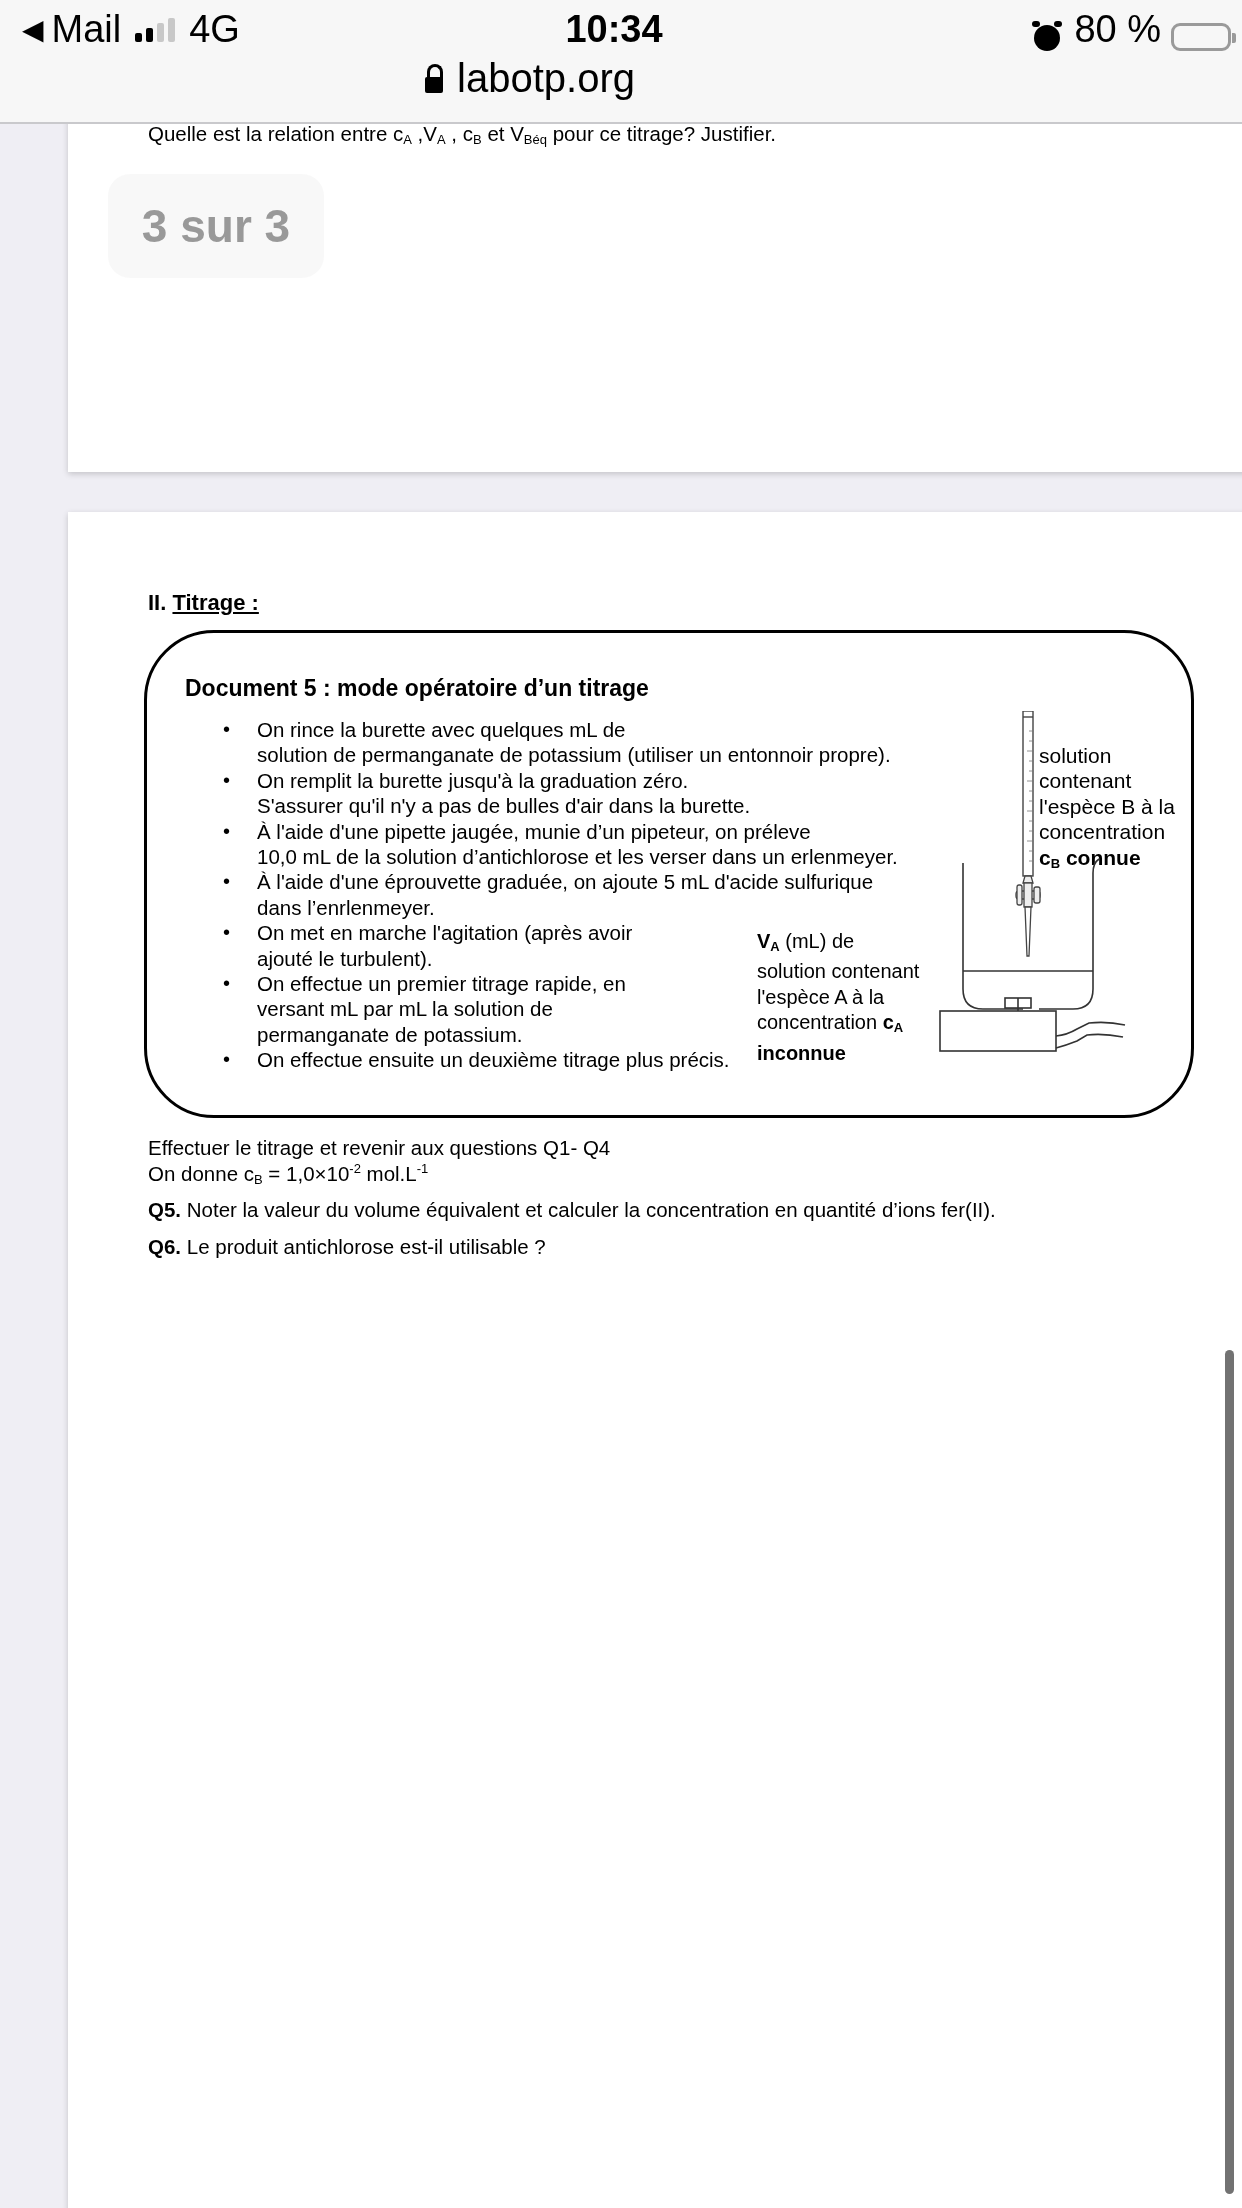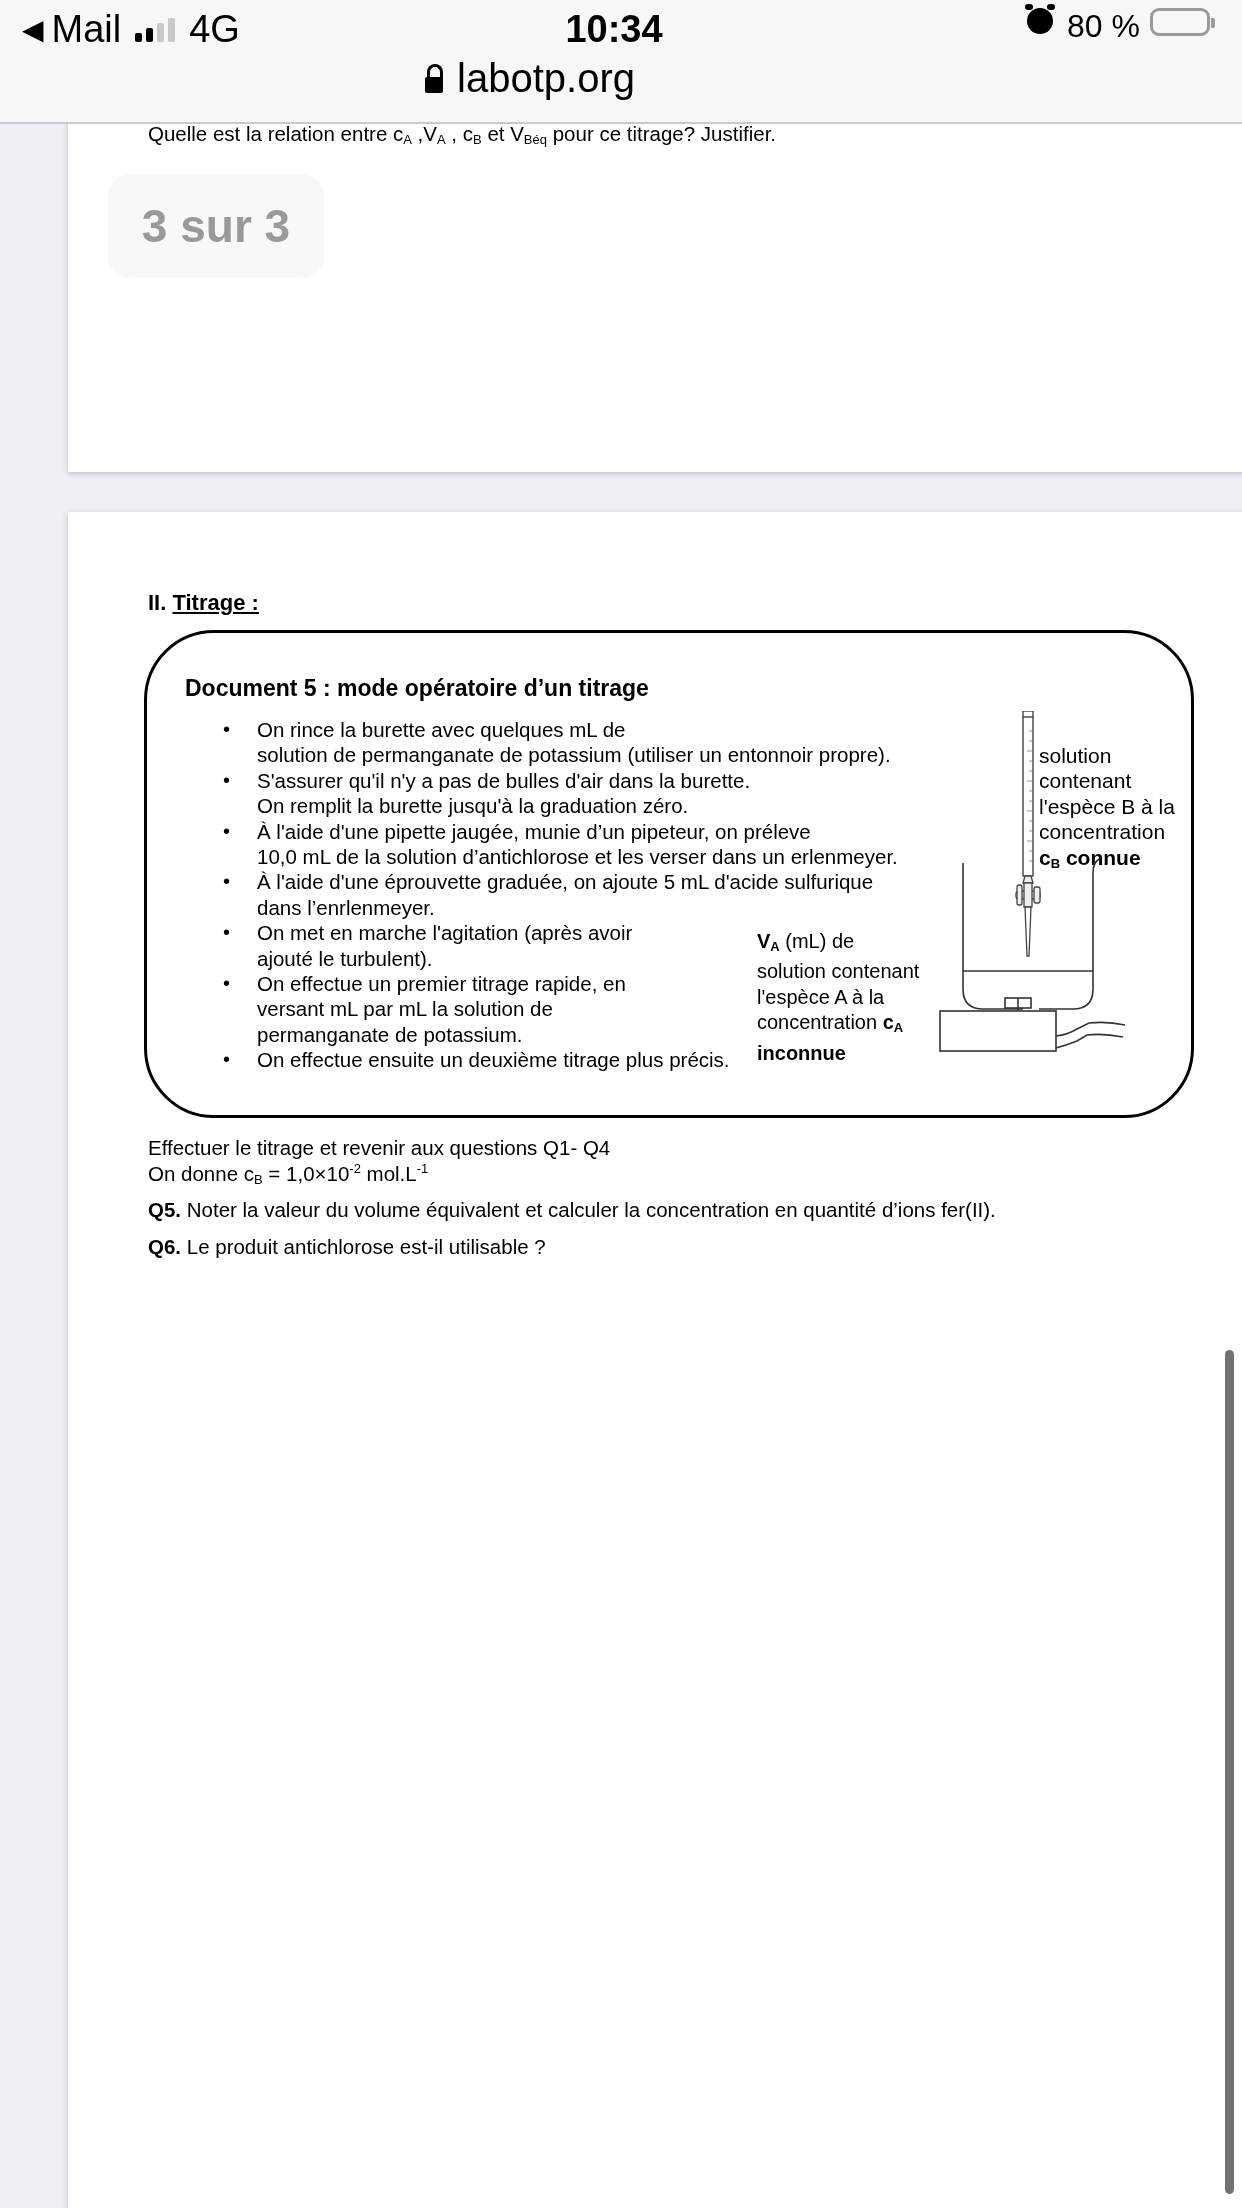--- a/index.html
+++ b/index.html
@@ -11,21 +11,21 @@
   .topbar {
     position:absolute; left:0; top:0; width:1242px; height:122px;
     background:#f7f7f7; border-bottom:2px solid #c9c9cc; z-index:5;
   }
   .sb-left { position:absolute; left:22px; top:8px; font-size:38px; display:flex; align-items:center; }
   .sb-left .back { font-size:28px; margin-right:8px; }
   .signal { display:inline-flex; align-items:flex-end; gap:4px; height:24px; margin:0 14px 0 14px; }
   .signal span { width:7px; background:#000; border-radius:2px; }
   .signal span.off { background:#c8c8c8; }
   .sb-time { position:absolute; left:0; width:1228px; top:8px; text-align:center; font-size:38px; font-weight:bold; }
-  .sb-right { position:absolute; right:32px; top:8px; font-size:32px; display:flex; align-items:flex-start; }
+  .sb-right { position:absolute; right:11px; top:8px; font-size:38px; display:flex; align-items:flex-end; }
   .alarm { width:26px; height:26px; border-radius:50%; background:#000; margin-right:14px; position:relative; }
   .alarm::before, .alarm::after { content:""; position:absolute; top:-4px; width:8px; height:6px; background:#000; border-radius:3px; }
   .alarm::before { left:-2px; } .alarm::after { right:-2px; }
   .battery { width:60px; height:28px; border:3px solid #9a9a9a; border-radius:9px; margin-left:10px; position:relative; padding:3px; box-sizing:border-box; }
   .battery .fill { width:80%; height:100%; background:#000; border-radius:4px; }
   .battery::after { content:""; position:absolute; right:-8px; top:7px; width:4px; height:10px; background:#9a9a9a; border-radius:0 2px 2px 0; }
   .url { position:absolute; left:0; width:1060px; top:56px; text-align:center; font-size:40px; display:flex; justify-content:center; align-items:center; }
   .lock { display:inline-block; width:18px; height:16px; background:#000; border-radius:2px; position:relative; margin-right:14px; top:6px; }
   .lock::before { content:""; position:absolute; left:2px; top:-13px; width:10px; height:12px; border:3px solid #000; border-bottom:none; border-radius:8px 8px 0 0; }
 
@@ -107,22 +107,22 @@
   </div>
 
   <div class="doc-box">
     <div class="doc-title">Document 5 : mode opératoire d’un titrage</div>
     <ul class="doc-list">
       <li>
         <span class="line">On rince la burette avec quelques mL de</span>
         <span class="line">solution de permanganate de potassium (utiliser un entonnoir propre).</span>
       </li>
       <li>
+        <span class="line">On remplit la burette jusqu'à la graduation zéro.</span>
         <span class="line">S'assurer qu'il n'y a pas de bulles d'air dans la burette.</span>
-        <span class="line">On remplit la burette jusqu'à la graduation zéro.</span>
       </li>
       <li>
         <span class="line">À l'aide d'une pipette jaugée, munie d’un pipeteur, on préleve</span>
         <span class="line">10,0 mL de la solution d’antichlorose et les verser dans un erlenmeyer.</span>
       </li>
       <li>
         <span class="line">À l'aide d'une éprouvette graduée, on ajoute 5 mL d'acide sulfurique</span>
         <span class="line">dans l’enrlenmeyer.</span>
       </li>
       <li>

